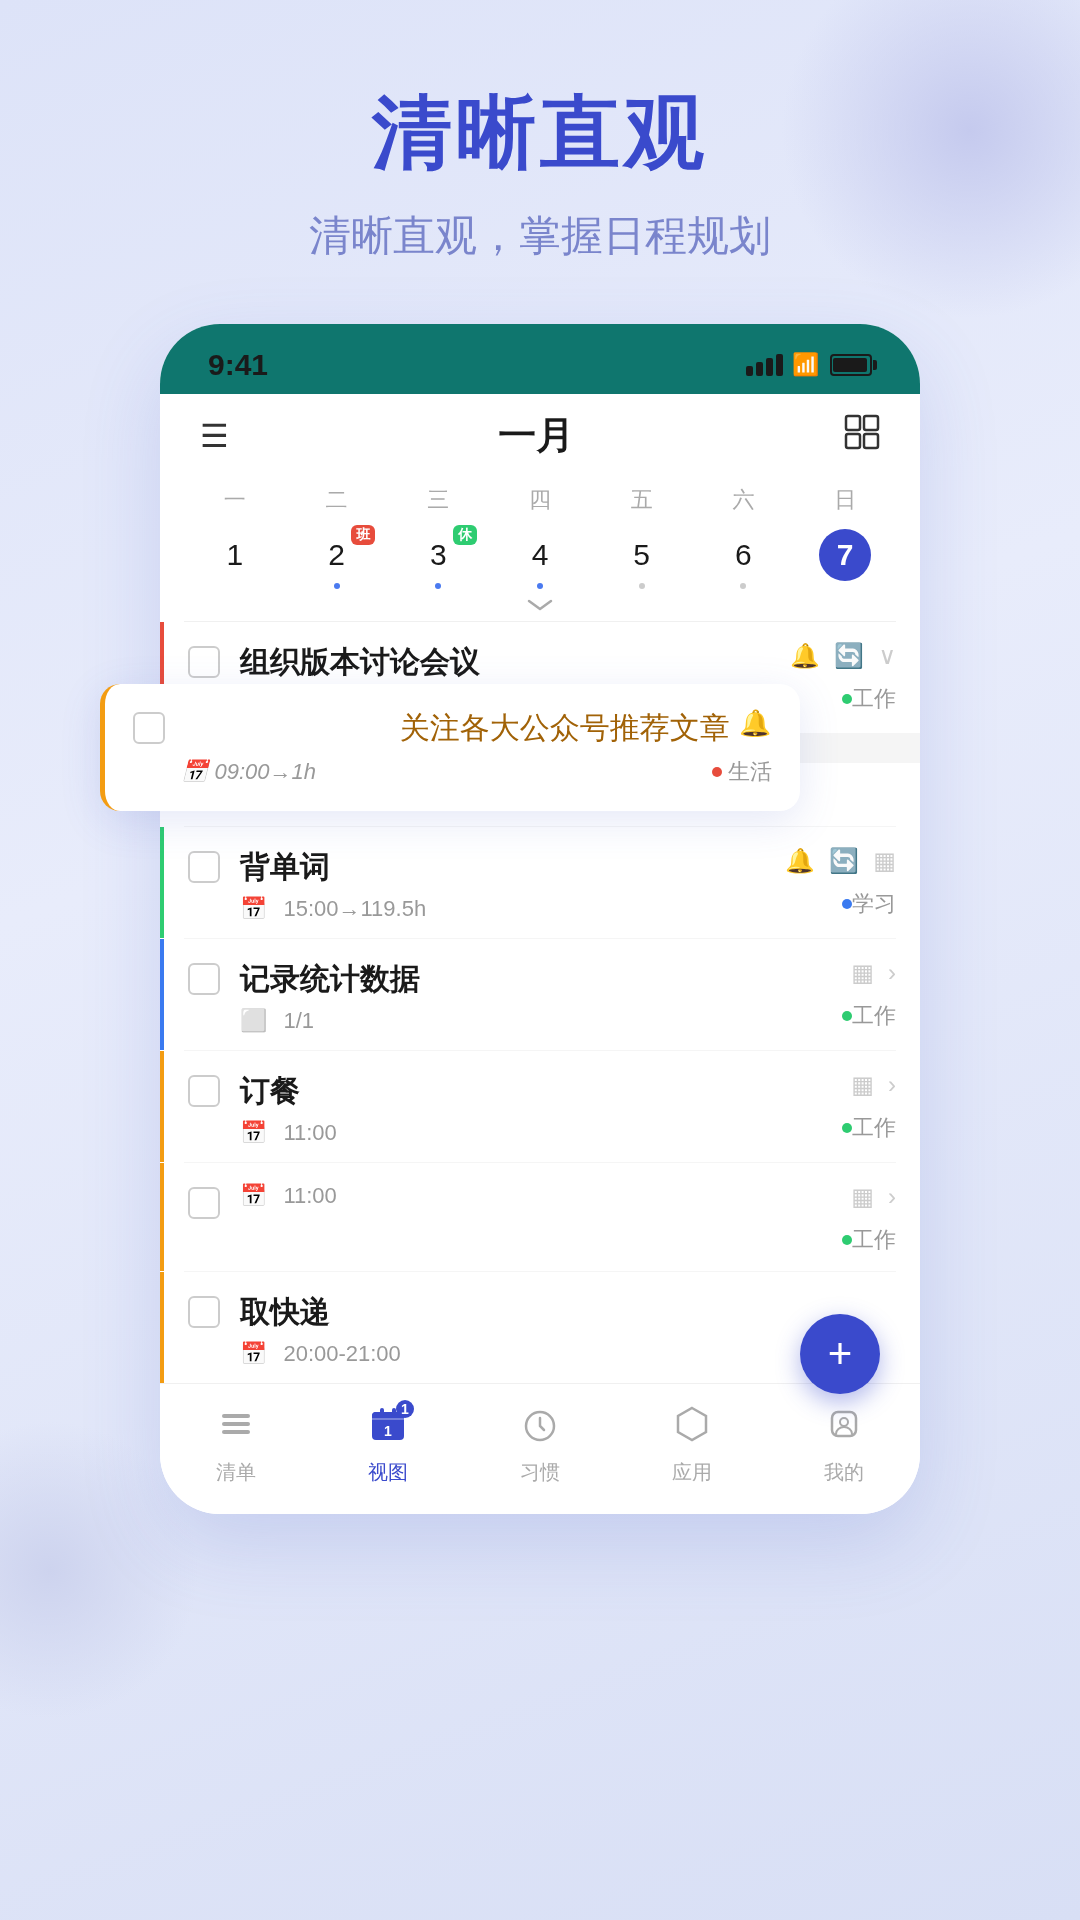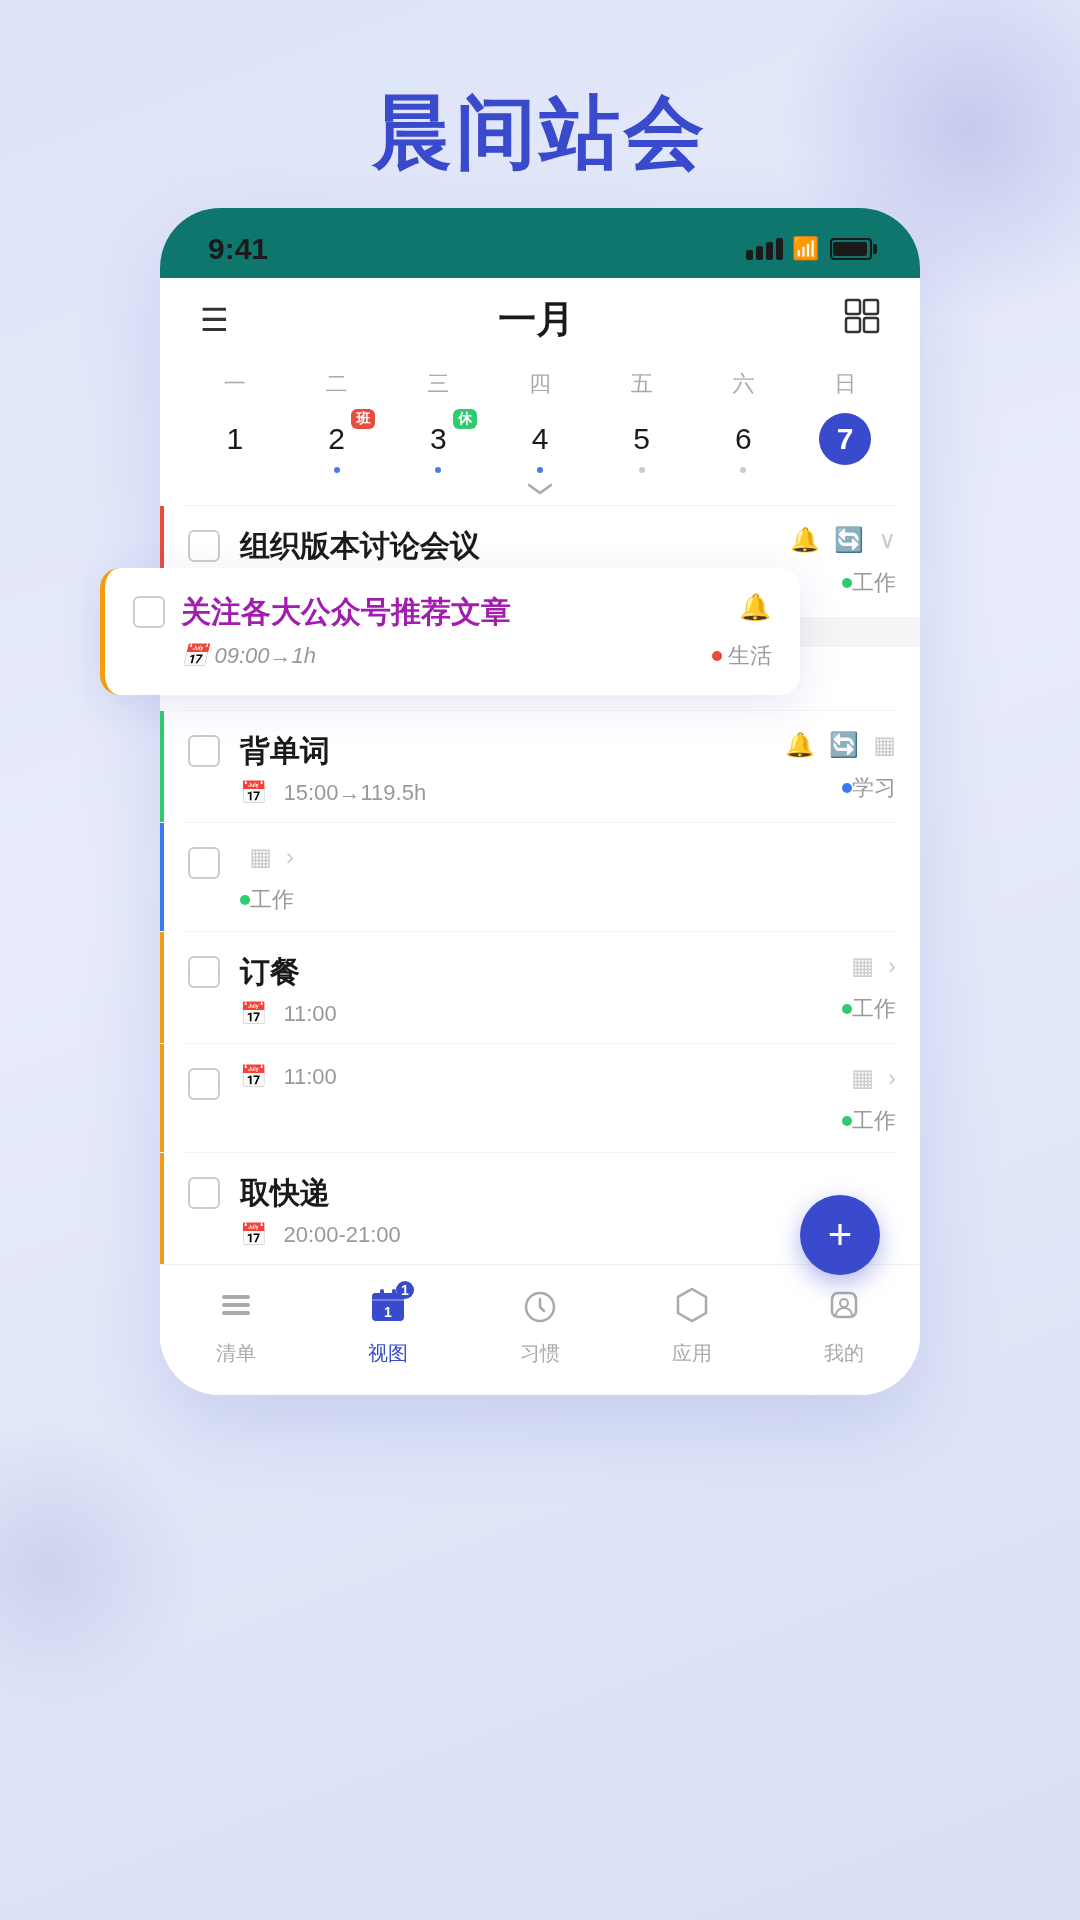--- a/index.html
+++ b/index.html
@@ -347,23 +347,24 @@
     .floating-card-checkbox {
       width: 32px; height: 32px;
       border: 2px solid #ccc;
       border-radius: 6px;
       margin-right: 16px;
       margin-top: 4px;
       flex-shrink: 0;
     }
     .floating-card-title {
       font-size: 30px;
-      font-weight: 700;
-      color: #a21caf;
+      font-weight: 400;
+      color: #a16207;
       flex: 1;
+      text-align: right;
     }
     .floating-card-bell {
       font-size: 26px;
       color: #ccc;
       margin-left: 10px;
     }
     .floating-card-meta {
       display: flex;
       justify-content: space-between;
       align-items: center;
@@ -458,21 +459,22 @@
       font-size: 24px;
     }
   </style>
 </head>
 <body>
 
 <div class="blob-top-right"></div>
 <div class="blob-bottom-left"></div>
 
 <div class="page-container">
-  <h1 class="main-title">晨间站会</h1>
+  <h1 class="main-title">清晰直观</h1>
+  <p class="sub-title">清晰直观，掌握日程规划</p>
 
   <div class="phone-mockup">
     <div class="phone-inner">
 
       <div class="status-bar">
         <span class="status-time">9:41</span>
         <div class="status-icons">
           <div class="signal-bars">
             <div class="signal-bar" style="height:10px"></div>
             <div class="signal-bar" style="height:14px"></div>
@@ -607,20 +609,27 @@
               <div class="tag-dot tag-dot-blue"></div>
               <span>学习</span>
             </div>
           </div>
         </div>
 
         <div class="task-item-divider"></div>
 
         <div class="task-item border-blue">
           <div class="task-checkbox"></div>
+          <div class="task-content">
+            <div class="task-title">记录统计数据</div>
+            <div class="task-meta">
+              <span>⬜</span>
+              <span>1/1</span>
+            </div>
+          </div>
           <div class="task-actions">
             <div class="task-action-icons">
               <span>▦</span>
               <span class="task-right-arrow">›</span>
             </div>
             <div class="task-tag">
               <div class="tag-dot tag-dot-green"></div>
               <span>工作</span>
             </div>
           </div>

